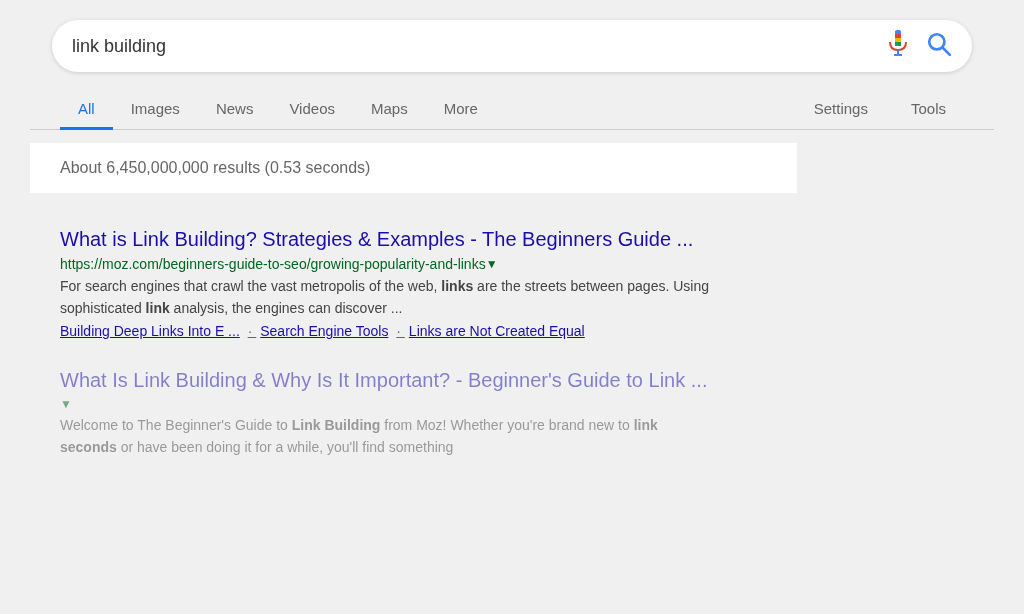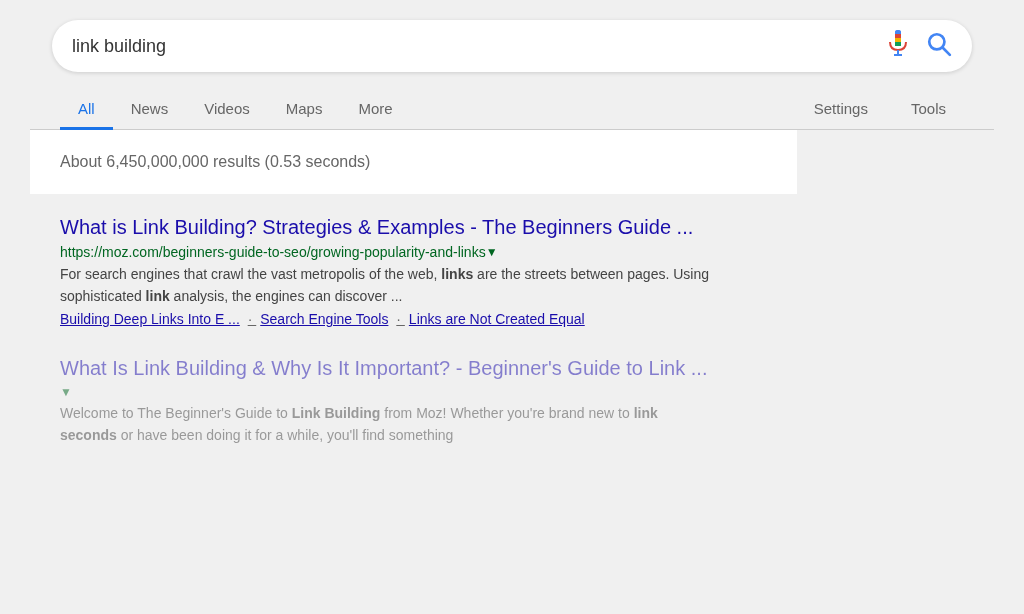--- a/index.html
+++ b/index.html
@@ -103,22 +103,22 @@
       gap: 7px;
     }
 
     .nav-right .nav-tab {
       color: #666;
     }
 
     
     .results-count-bar {
       background: white;
-      padding: 23px 30px;
-      margin: 0;
+      padding: 16px 30px;
+      margin: 13px;
       font-size: 16px;
       color: #666;
       width: 767px;
       margin-left: 0;
     }
 
     
     .results-area {
       padding: 20px 30px 0 30px;
     }
@@ -217,20 +217,21 @@
           <circle cx="10" cy="10" r="7" fill="none" stroke="#4285F4" stroke-width="2.5"></circle>
           <line x1="15.5" y1="15.5" x2="22" y2="22" stroke="#4285F4" stroke-width="2.5" stroke-linecap="round"></line>
         </svg>
       </div>
     </div>
   </div>
 
   <div class="nav-tabs">
     <div class="nav-left">
       <a class="nav-tab active">All</a>
+      <a class="nav-tab">Images</a>
       <a class="nav-tab">News</a>
       <a class="nav-tab">Videos</a>
       <a class="nav-tab">Maps</a>
       <a class="nav-tab">More</a>
     </div>
     <div class="nav-right">
       <a class="nav-tab">Settings</a>
       <a class="nav-tab">Tools</a>
     </div>
   </div>

